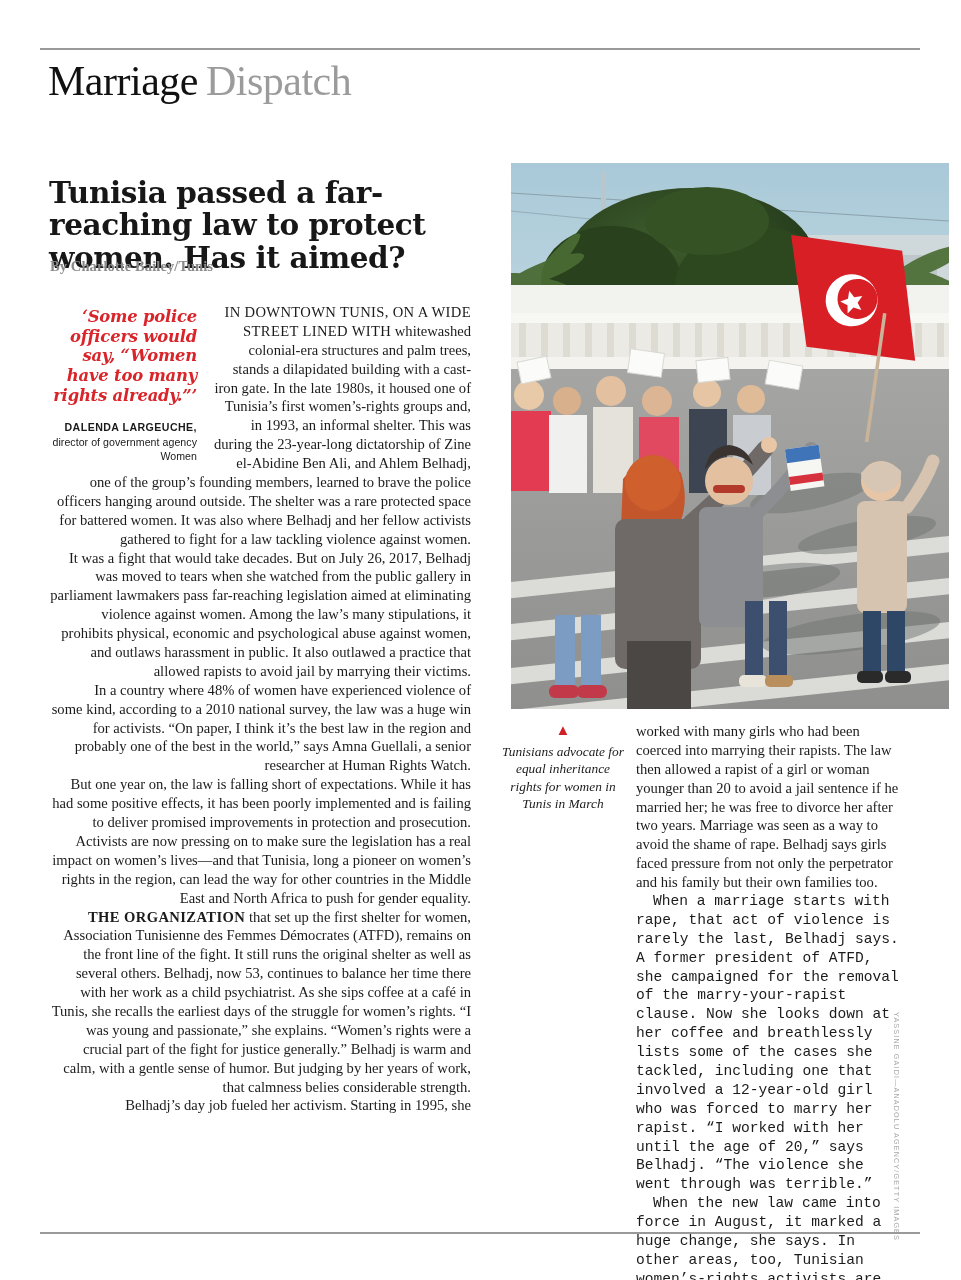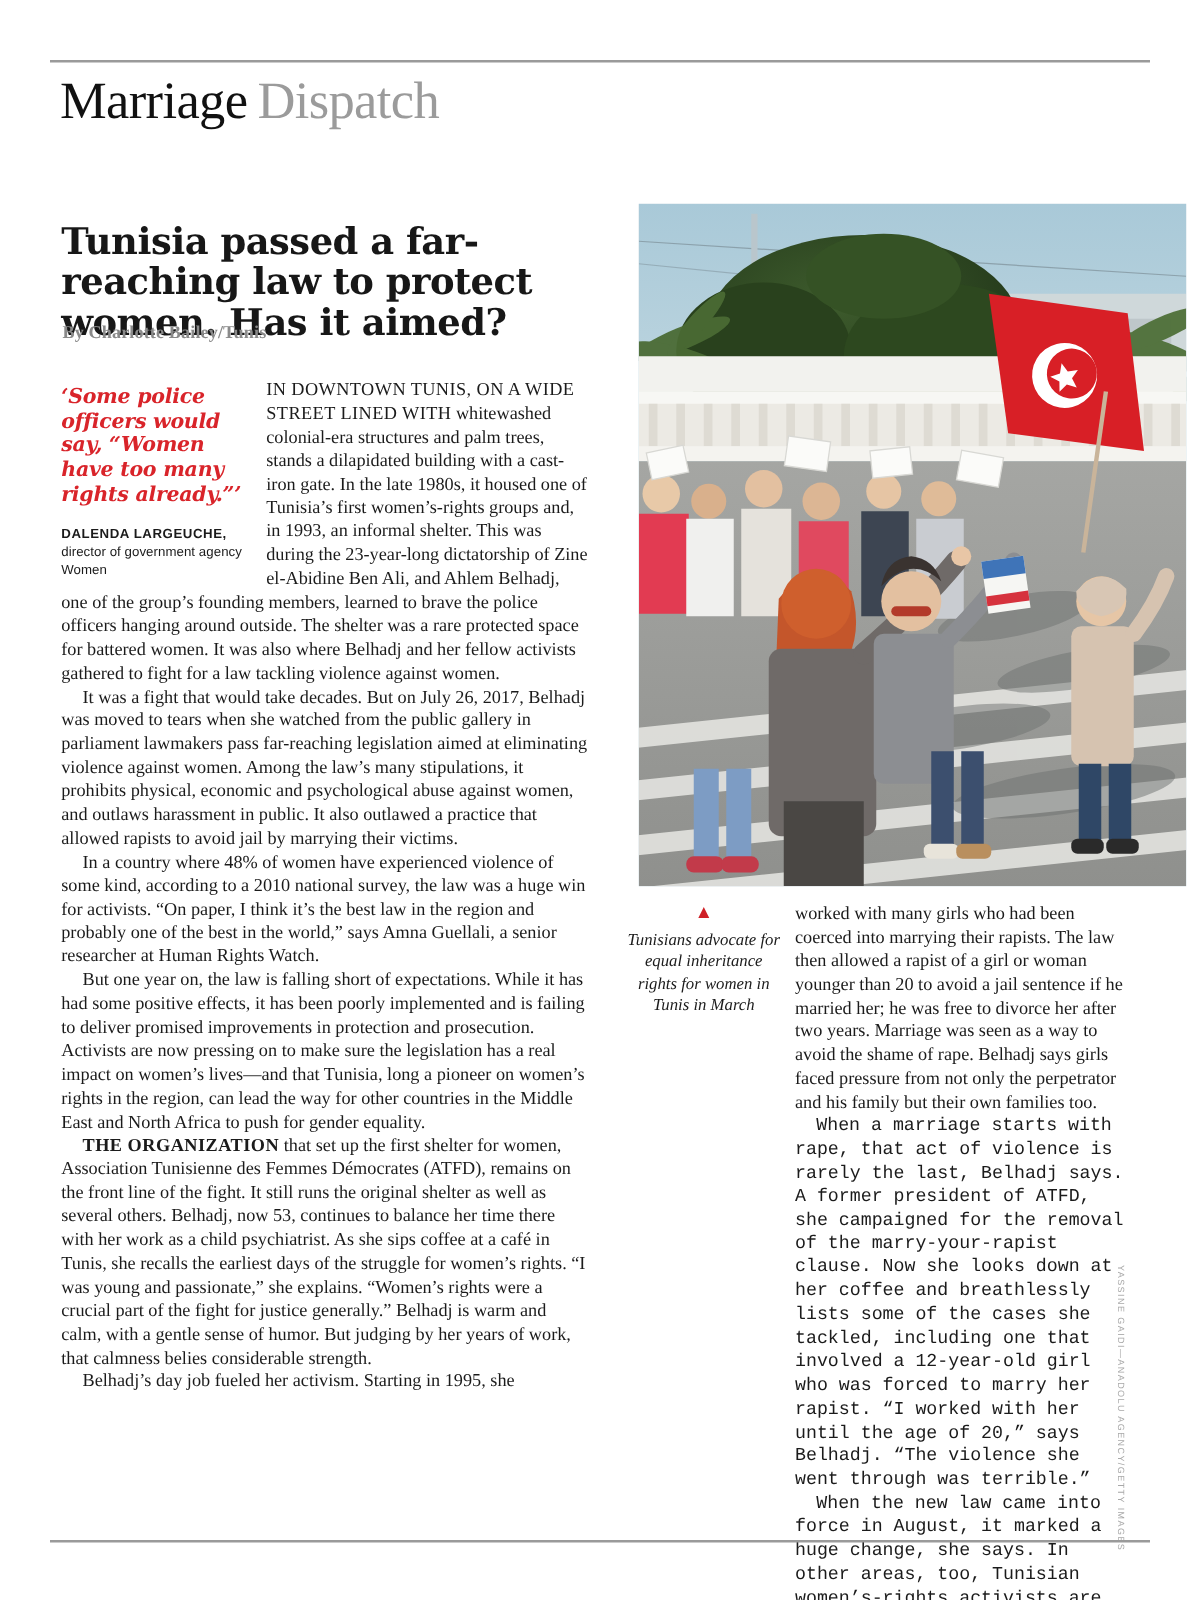--- a/index.html
+++ b/index.html
@@ -72,21 +72,21 @@
   }
 
   
   .col-left {
     position: absolute;
     left: 49px;
     top: 303px;
     width: 422px;
     font-size: 14.6px;
     line-height: 1.295;
-    text-align: left;
+    text-align: right;
     color: #1b1b1b;
   }
   .col-left p { margin: 0; text-indent: 0; }
   .col-left p + p { text-indent: 17px; }
   .dropcap-lead { font-variant: small-caps; letter-spacing: 0.35px; }
   .runin { font-weight: 700; font-variant: small-caps; letter-spacing: 0.4px; }
 
   
   .pullquote-float {
     float: left;

